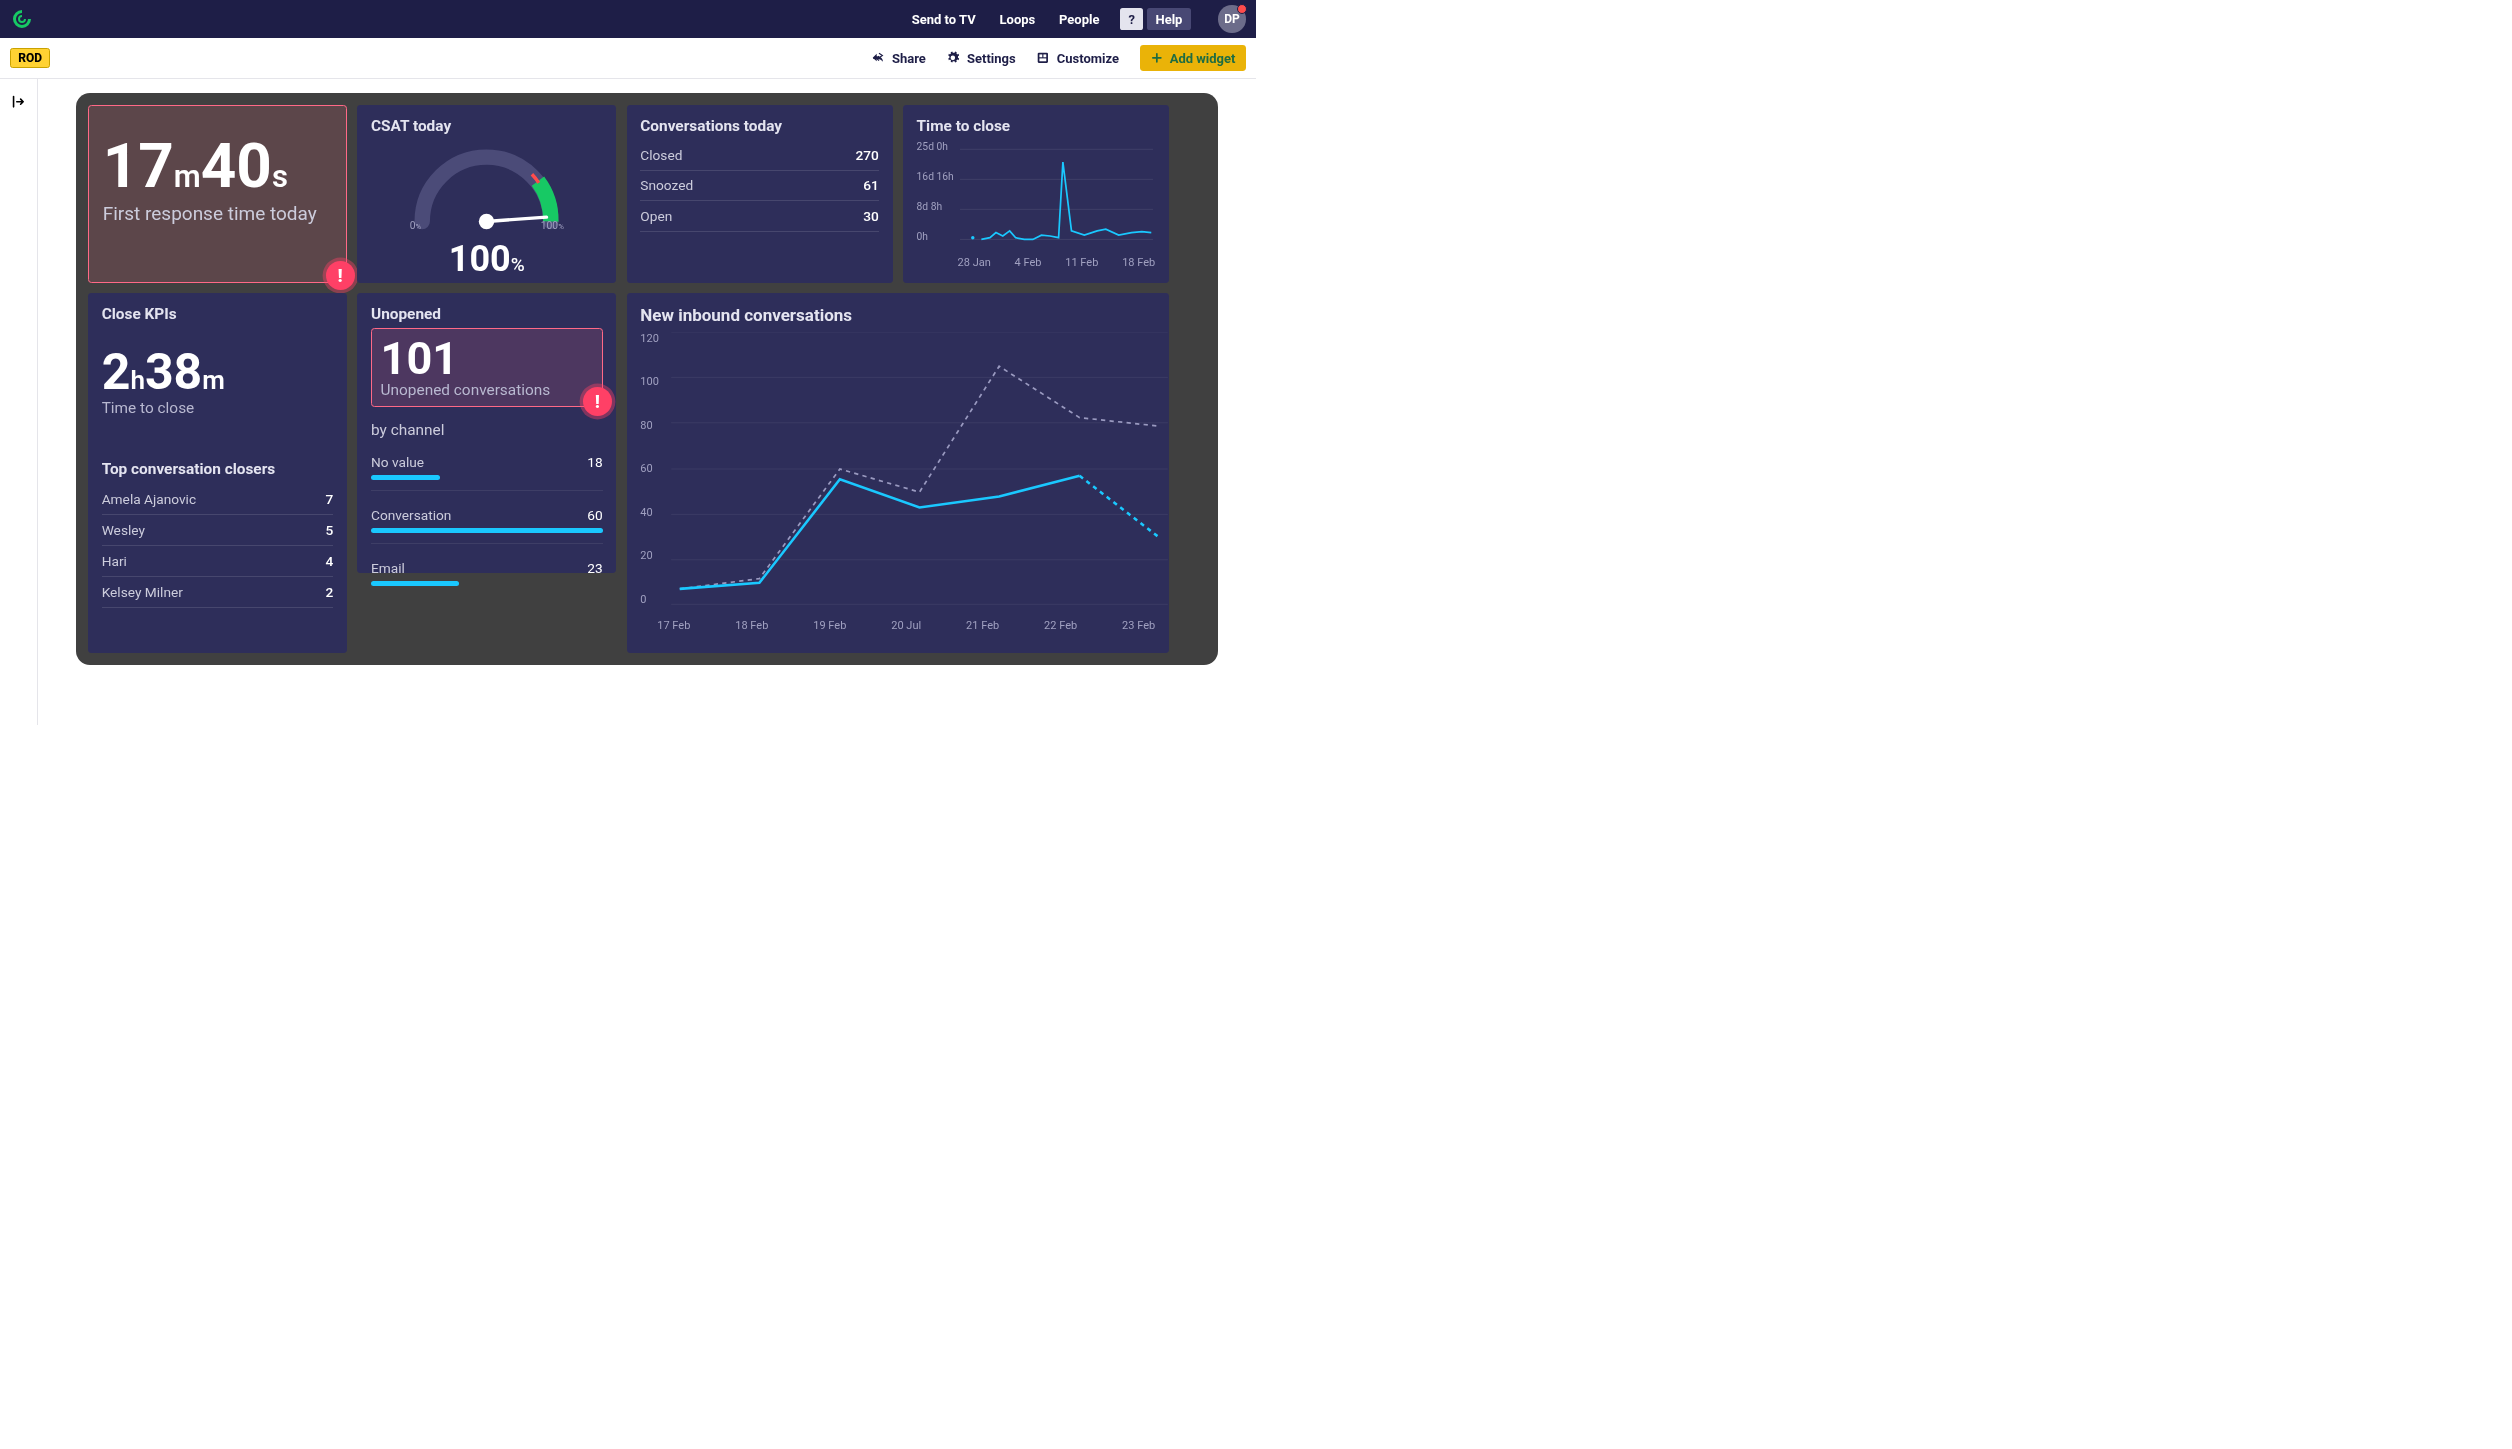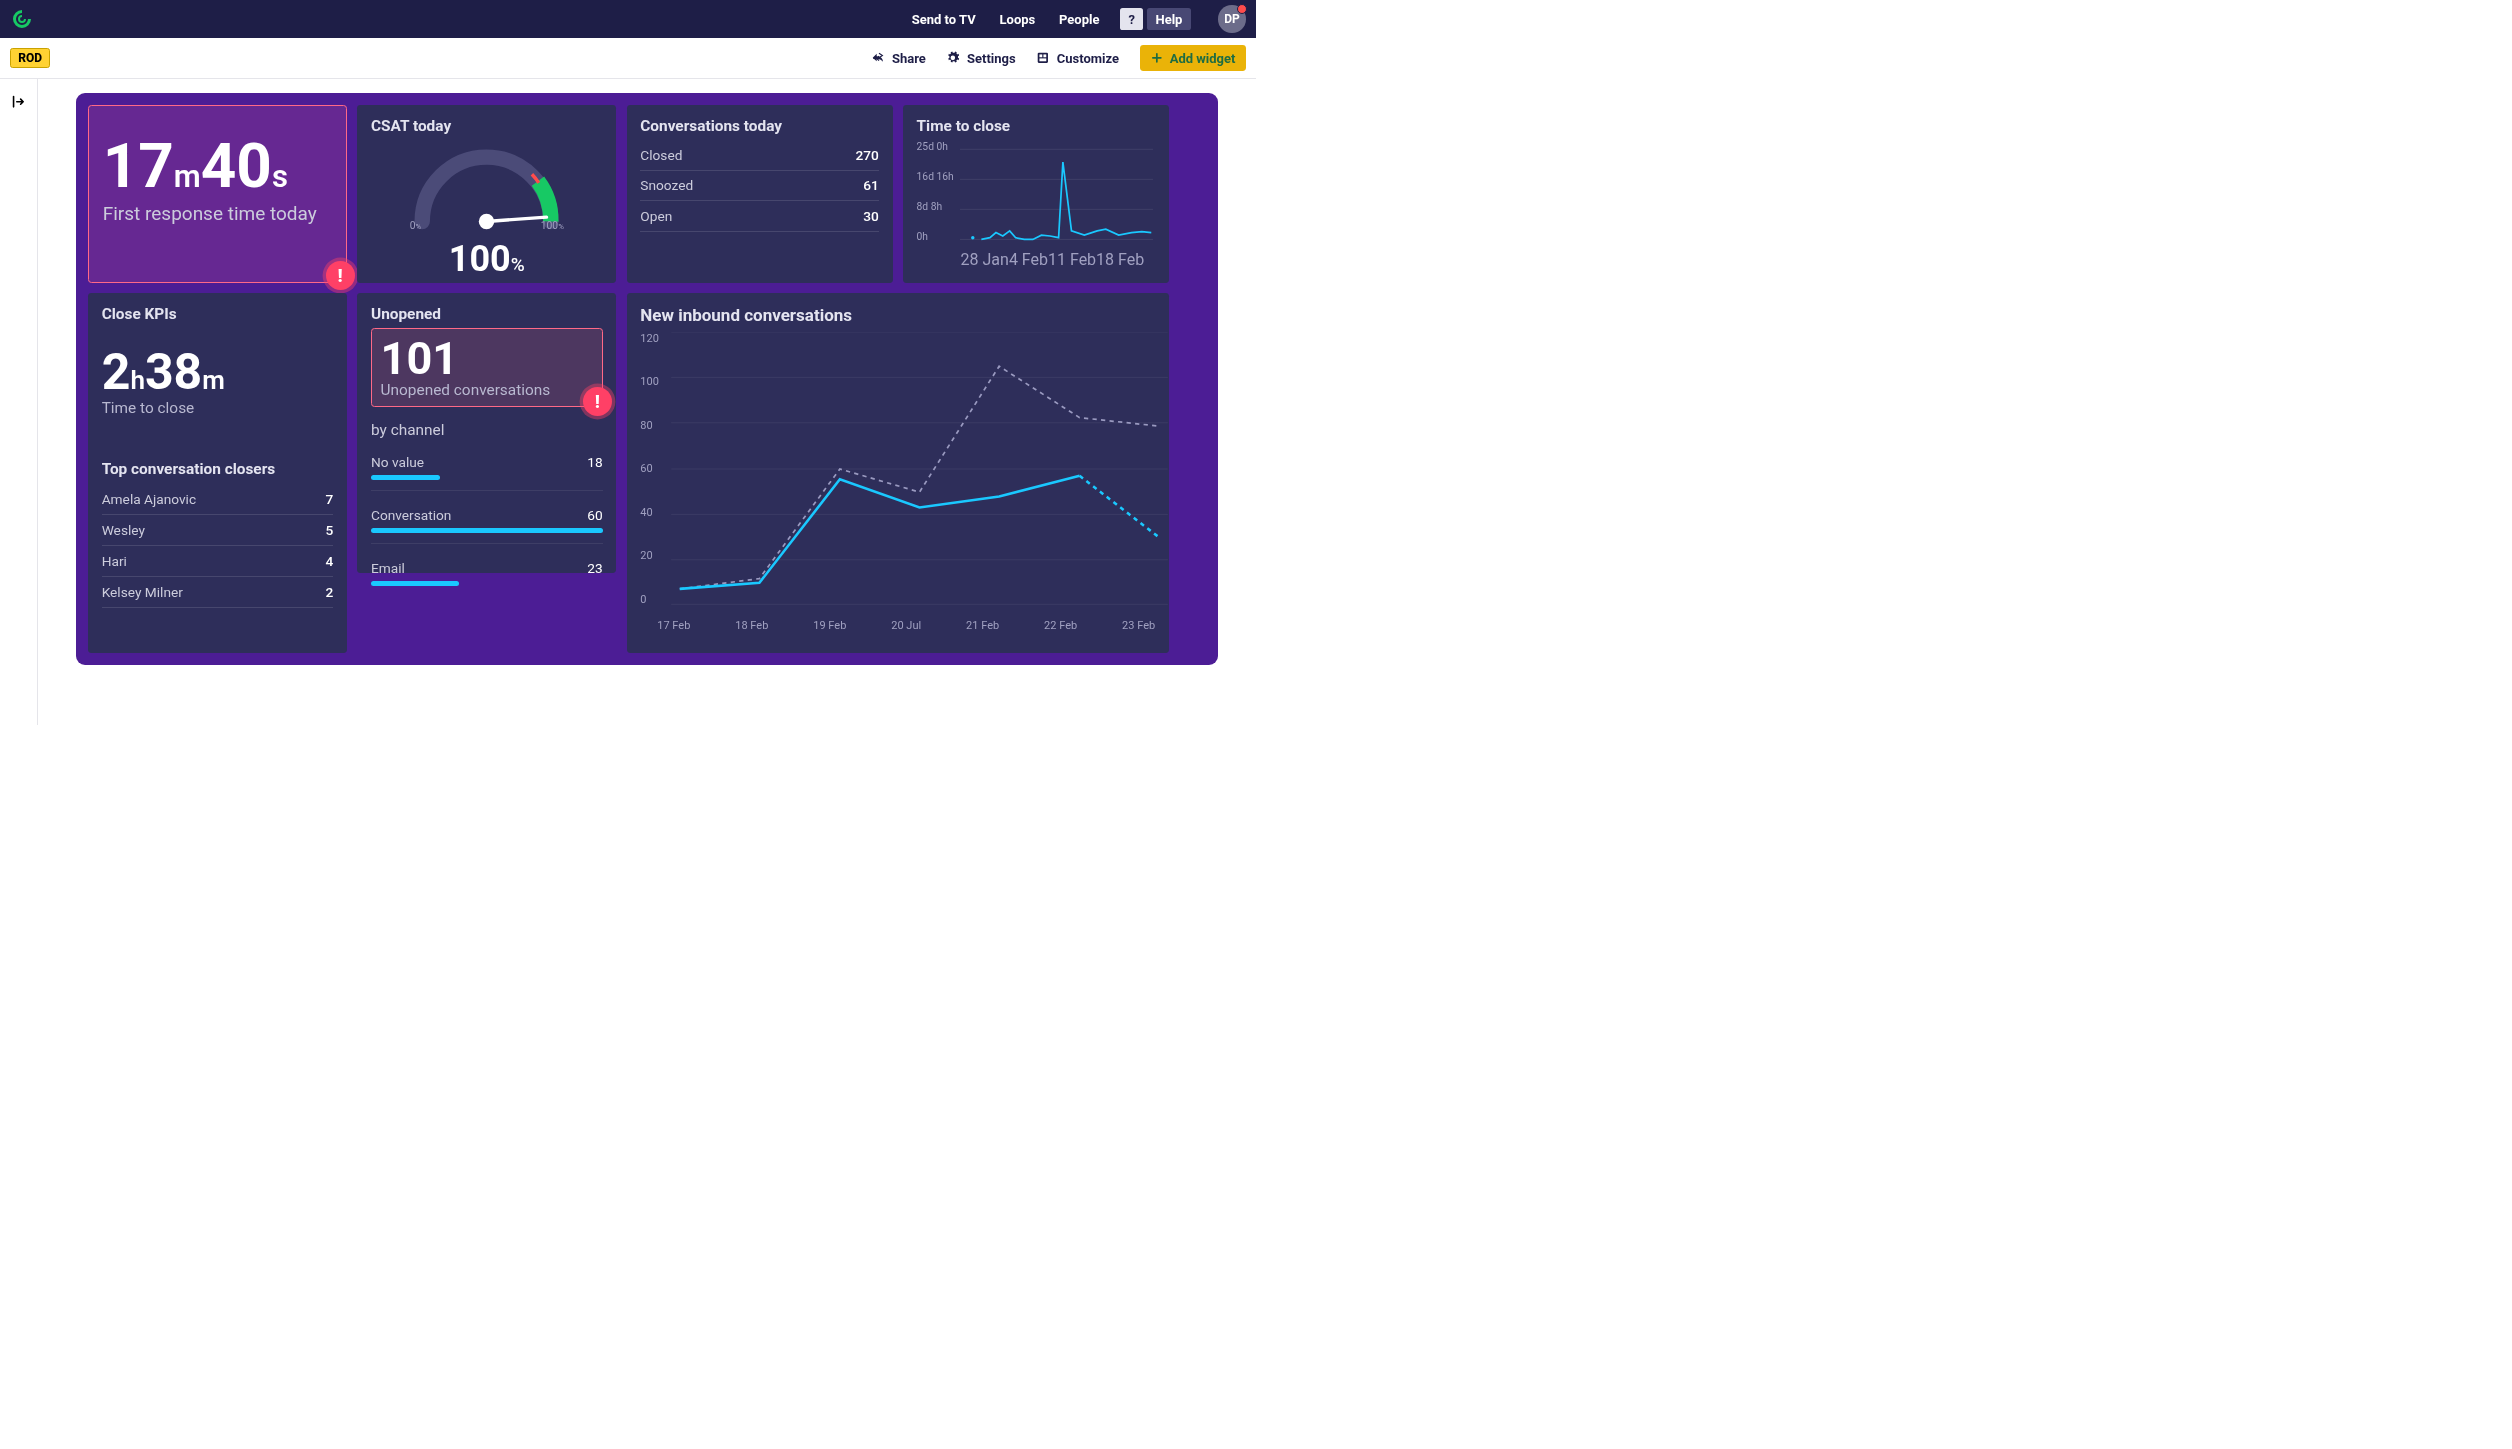--- a/index.html
+++ b/index.html
@@ -16,21 +16,21 @@
 .toolbar { height: 41px; border-bottom: 0.9px solid #e5e5ea; display:flex; align-items:center; padding: 0 10.3px; gap:20.6px; background:#fff; }
 .badge-rod { background:#ffd233; border:0.9px solid #c9a200; border-radius:2.6px; padding:1.7px 6.9px; font-weight:800; font-size:12px; color:#000; cursor:pointer;}
 .toolbar-spacer { flex:1; }
 .tool-btn { display:flex; align-items:center; gap:6.9px; font-weight:700; font-size:13px; cursor:pointer; color:#1e1e47; }
 .icon-svg { width:13.7px; height:13.7px; }
 .add-widget-btn { background:#eab308; border-radius:3.4px; padding:5.1px 10.3px; display:flex; align-items:center; gap:6px; font-weight:700; font-size:13px; color:#1e6c42; cursor:pointer; }
 .main-area { display:flex; height: calc(725px - 38px - 41px); }
 .sidebar { width:38px; border-right:0.9px solid #e5e5ea; display:flex; justify-content:center; padding-top:15.4px; }
 .expand-icon { font-size:15.4px; font-weight:700; cursor:pointer; color:#000;}
 .canvas-wrap { flex:1; padding: 13.7px 38px; overflow:auto;}
-.dashboard { background:#4c1d95; border-radius:9px; padding:12px; }
+.dashboard { background:#404040; border-radius:14px; padding:12px; }
 .grid { display:grid; grid-template-columns: 259px 259px 266px 266px; gap:10.3px; }
 .widget { background:#2e2e5a; border-radius:3.4px; padding:12px 13.7px; color:#d6d6e4; position:relative; }
 .widget-title { font-size:15.4px; font-weight:700; color:#e4e4f0; margin-bottom:5.1px; }
 .alert-widget { background: rgba(255, 105, 135, 0.15); border:0.9px solid #ff6987; }
 .alert-badge { position:absolute; width:29px; height:29px; border-radius:50%; background:#ff4066; color:#fff; font-size:19px; font-weight:800; display:flex; align-items:center; justify-content:center; box-shadow: 0 0 0 3.4px rgba(255,64,102,0.4); }
 .w-frt { grid-column:1; grid-row:1; height:178px;}
 .w-frt .alert-badge { right:-8.6px; bottom:-8.6px; }
 .frt-big { color:#fff; line-height:1; margin-top:17px; }
 .frt-big .num { font-size:62px; font-weight:700; }
 .frt-big .unit { font-size:31px; font-weight:600; }
@@ -189,21 +189,21 @@
                 <div class="mini-axis" style="left: 0px; top: 90px;">0h</div>
               </div>
             <svg width="236" height="103" viewBox="0 0 275 120" style="position:absolute; left:0; top:5.1px;">
               <line x1="50" y1="5" x2="275" y2="5" stroke="rgba(255,255,255,0.1)"></line>
               <line x1="50" y1="40" x2="275" y2="40" stroke="rgba(255,255,255,0.1)"></line>
               <line x1="50" y1="75" x2="275" y2="75" stroke="rgba(255,255,255,0.1)"></line>
               <line x1="50" y1="110" x2="275" y2="110" stroke="rgba(255,255,255,0.1)"></line>
               <circle cx="65" cy="108" r="2" fill="#1ac8ff"></circle>
               <path d="M75 110 L85 108 L92 102 L100 106 L108 100 L115 108 L125 110 L135 110 L145 105 L155 106 L165 108 L170 20 L180 100 L195 105 L210 100 L220 98 L235 105 L250 102 L262 101 L273 102" stroke="#1ac8ff" stroke-width="2" fill="none"></path>
             </svg>
-            <div id="ttc-xticks" style="position:absolute; bottom:0; left:41px; right:8px; display:flex; justify-content:center; font-size:16px; color:#a0a0c0;">
+            <div id="ttc-xticks" style="position:absolute; bottom:0; left:41px; right:0; display:flex; justify-content:space-between; font-size:11px; color:#a0a0c0;">
                 <span>28 Jan</span>
                 <span>4 Feb</span>
                 <span>11 Feb</span>
                 <span>18 Feb</span>
               </div>
           </div>
         </div>
 
         <div class="widget w-kpis">
           <div class="widget-title">Close KPIs</div>

